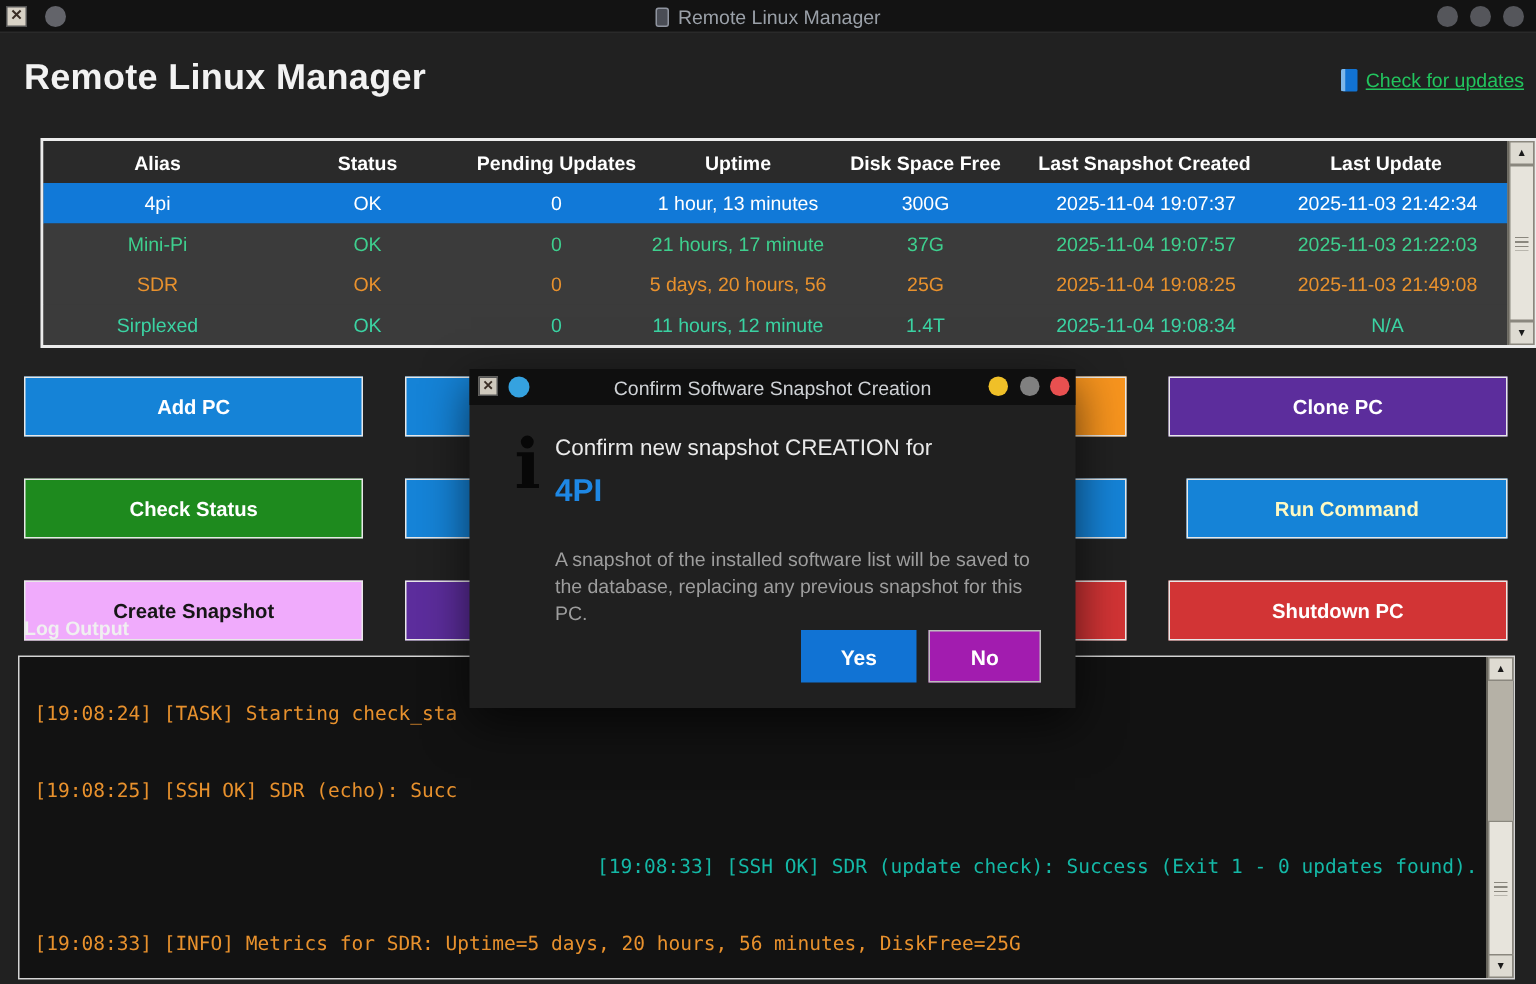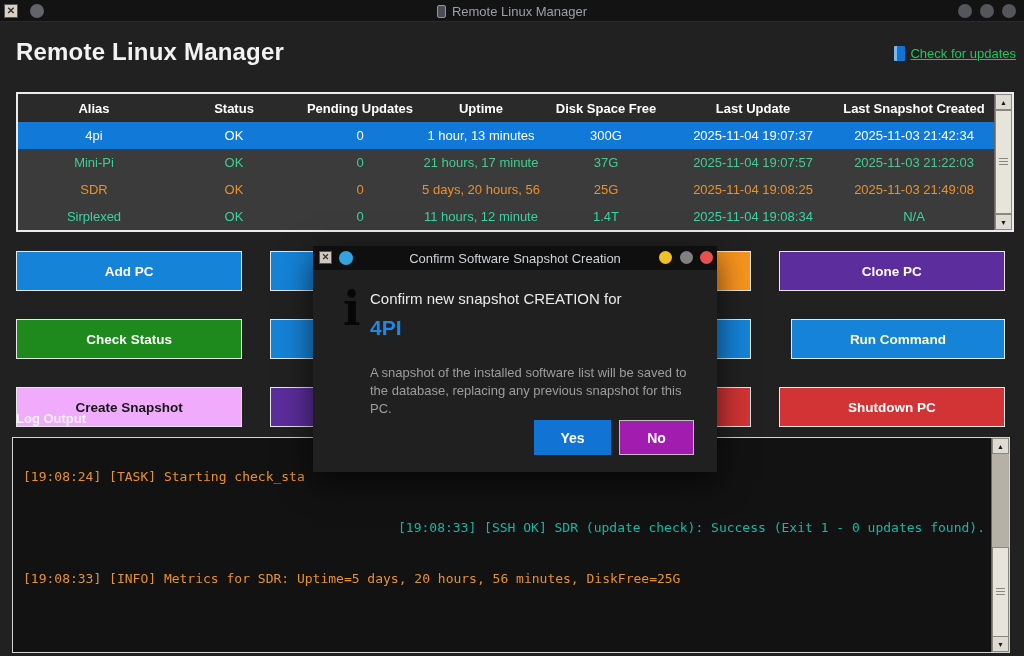--- a/index.html
+++ b/index.html
@@ -40,21 +40,21 @@
   .update-link {
     position:absolute; right:8px; top:46px; display:flex; align-items:center; gap:5px;
     font-size:13px; text-decoration:underline; cursor:pointer;
   }
   .book-icon {
     display:inline-block; width:11px; height:15px; background:#1173d4;
     border-left:3px solid #7db7ea; border-radius:1px;
   }
   
   .pc-table {
-    position:absolute; left:16px; top:92px; width:998px; height:140px;
+    position:absolute; left:27px; top:92px; width:998px; height:140px;
     background:#3b3b3b; border:2px solid #ececec;
   }
   .t-inner { position:absolute; left:0; top:0; width:976px; }
   .t-head, .t-row { display:flex; width:976px; }
   .t-head { height:28px; background:#2a2a2a; }
   .t-row  { height:27px; }
   .t-head .c { color:#fff; font-weight:700; }
   .c {
     font-size:13px; display:flex; align-items:center; justify-content:center;
     white-space:nowrap; overflow:hidden;
@@ -173,22 +173,22 @@
   </a>
 
   <div class="pc-table">
     <div class="t-inner">
       <div class="t-head">
         <div class="c c0">Alias</div>
         <div class="c c1">Status</div>
         <div class="c c2">Pending Updates</div>
         <div class="c c3">Uptime</div>
         <div class="c c4">Disk Space Free</div>
+        <div class="c c6">Last Snapshot Created</div>
         <div class="c c5">Last Update</div>
-        <div class="c c6">Last Snapshot Created</div>
       </div>
       <div class="t-row" style="background: rgb(17, 121, 216); color: rgb(255, 255, 255);">
         <div class="c c0">4pi</div>
         <div class="c c1">OK</div>
         <div class="c c2">0</div>
         <div class="c c3">1 hour, 13 minutes</div>
         <div class="c c4">300G</div>
         <div class="c c5">2025-11-04 19:07:37</div>
         <div class="c c6">2025-11-03 21:42:34</div>
       </div>
@@ -245,20 +245,21 @@
     <div class="gbtn" style="background: #f0abfc; color: rgb(22, 22, 22);">Create Snapshot</div>
     <div class="gbtn" style="background: rgb(92, 45, 156); color: rgb(255, 255, 255);"></div>
     <div class="gbtn" style="background: rgb(210, 52, 53); color: rgb(255, 255, 255);"></div>
     <div class="gbtn" style="background: rgb(210, 52, 53); color: rgb(255, 255, 255);">Shutdown PC</div>
   </div>
 
   <div class="log-label">Log Output</div>
   <div class="log-box">
     <div class="log-lines">
       <div style="color: rgb(232, 145, 45);">[19:08:24] [TASK] Starting check_sta</div>
+      <div style="color: rgb(232, 145, 45);">[19:08:25] [SSH OK] SDR (echo): Succ</div>
       <div style="color: #14b8a6; text-align: right;">[19:08:33] [SSH OK] SDR (update check): Success (Exit 1 - 0 updates found).</div>
       <div style="color: rgb(232, 145, 45);">[19:08:33] [INFO] Metrics for SDR: Uptime=5 days, 20 hours, 56 minutes, DiskFree=25G</div>
       
       
       
       
       
       
       
     </div>

